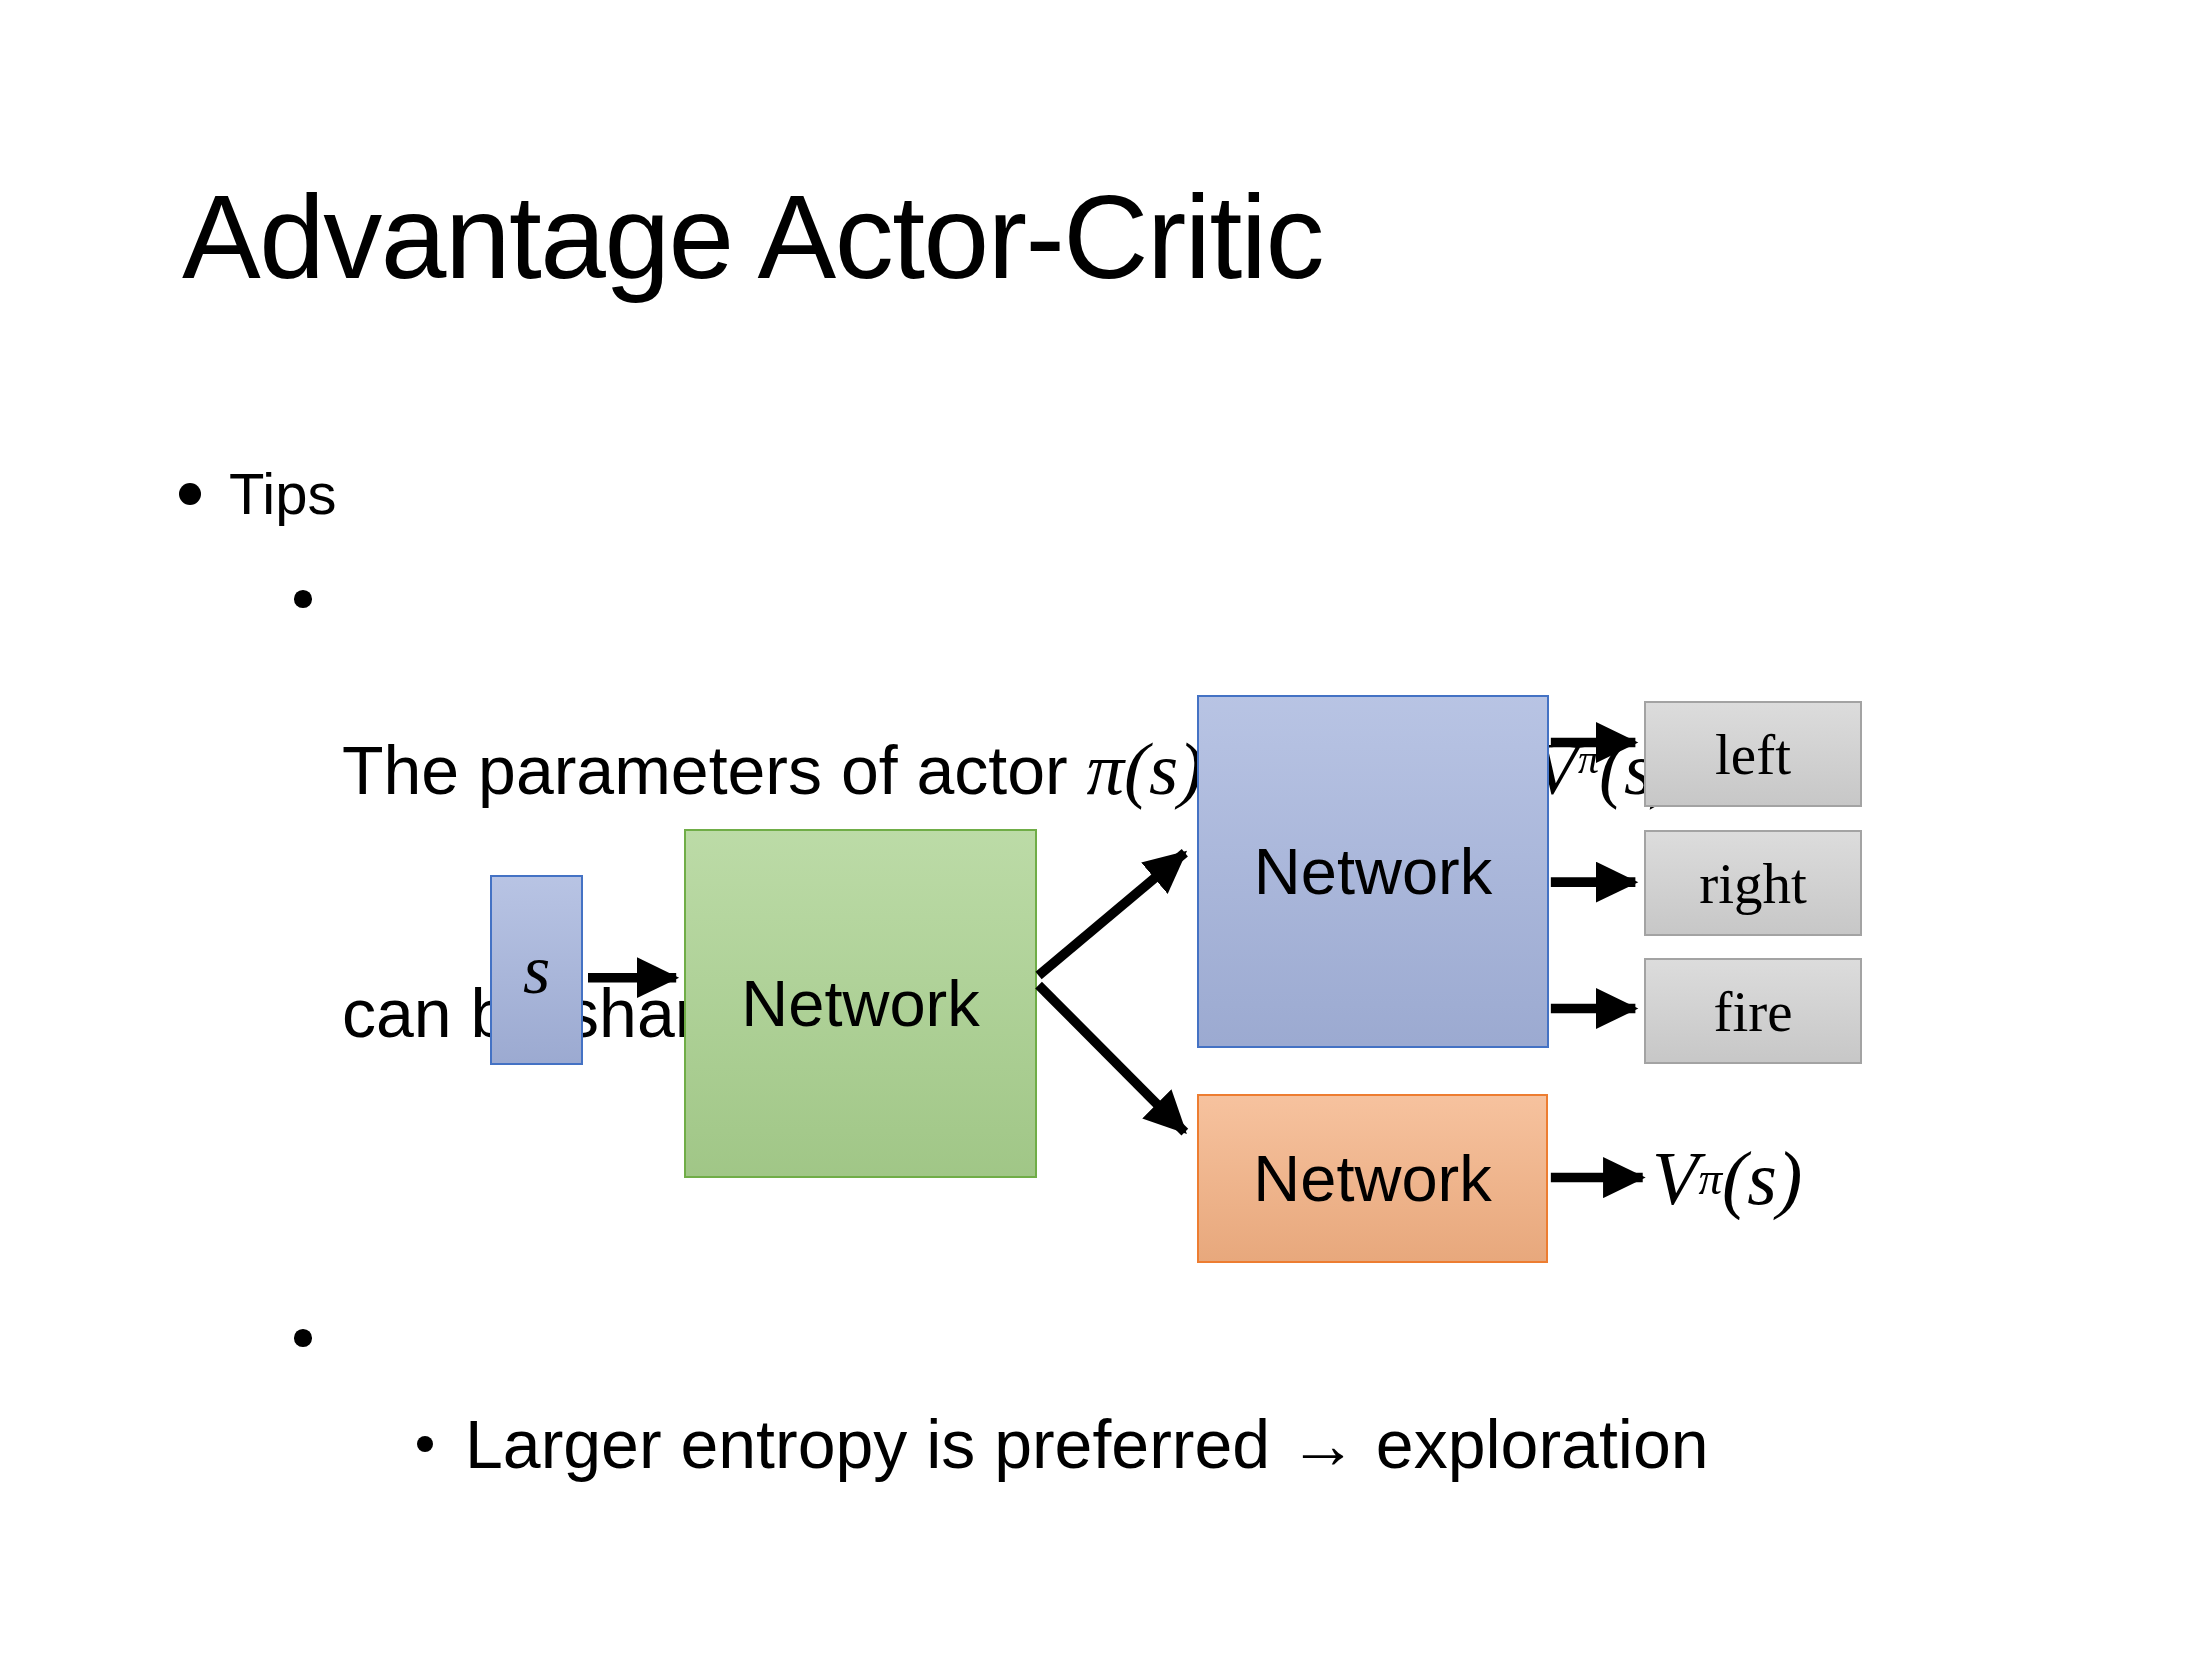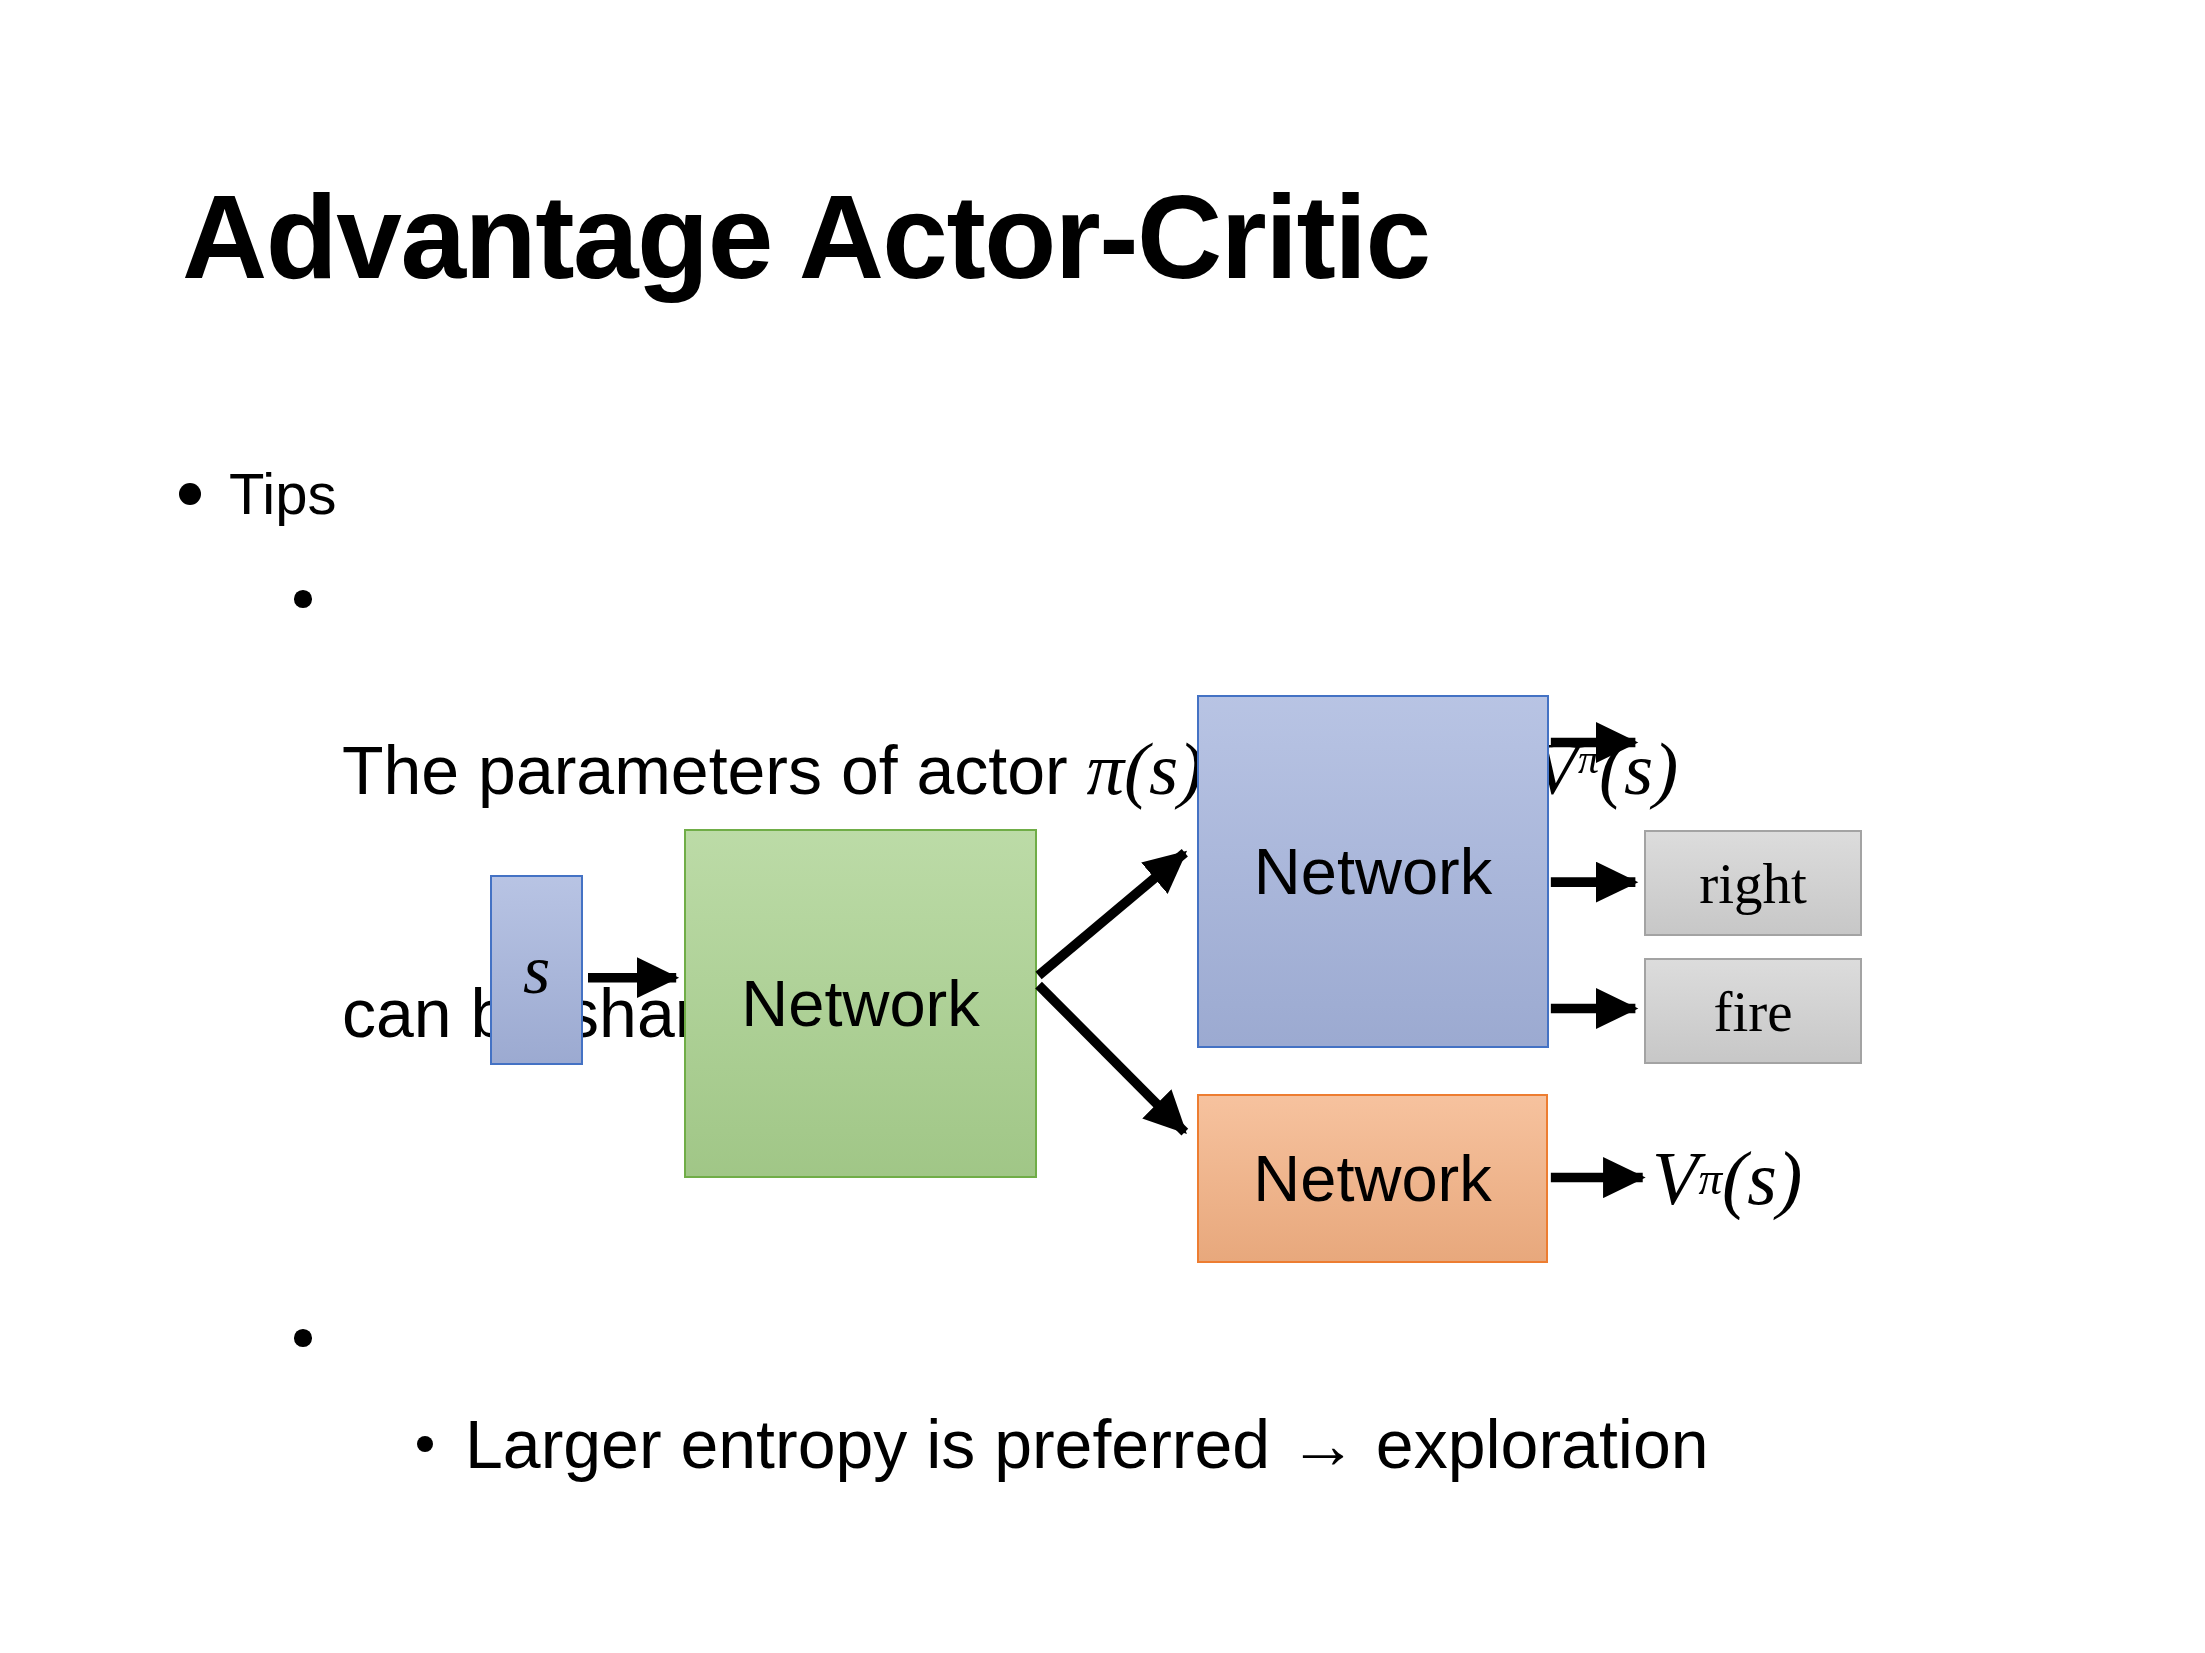--- a/index.html
+++ b/index.html
@@ -2,21 +2,21 @@
 <html style="font-size:11.8px"><head>
 <meta charset="utf-8">
 <style>
   html,body { margin:0; padding:0; background:#ffffff; }
   .slide {
     position:relative; width:2205px; height:1654px; background:#ffffff;
     font-family:"Liberation Sans", sans-serif; color:#000000; overflow:hidden;
   }
   .title {
     position:absolute; left:182px; top:173px; margin:0;
-    font-size:118px; font-weight:700; letter-spacing:-1.5px; line-height:1.1;
+    font-size:118px; font-weight:400; letter-spacing:-1.5px; line-height:1.1;
   }
   .dot { position:absolute; background:#000; border-radius:50%; }
   .dot.l1 { width:22px; height:22px; left:179px; top:483px; }
   .dot.l2a { width:17.6px; height:17.6px; left:294px; top:590px; }
   .dot.l2b { width:17.6px; height:17.6px; left:294px; top:1329px; }
   .dot.l3  { width:16px; height:16px; left:417px; top:1436px; }
   .txt { position:absolute; white-space:pre; }
   .tips { left:229px; top:457px; font-size:58px; line-height:74px; }
   .b2   { left:342px; top:556px; font-size:68px; line-height:81px; }
   .b3   { left:342px; top:1297px; font-size:68px; line-height:81px; }
@@ -85,20 +85,21 @@
     <div>can be shared</div>
   </div>
 
 
   <div class="txt b4">Larger entropy is preferred → exploration</div>
 
   <div class="box state-box">s</div>
   <div class="box shared-box">Network</div>
   <div class="box actor-box">Network</div>
   <div class="box critic-box">Network</div>
+  <div class="box action-box action-left">left</div>
   <div class="box action-box action-right">right</div>
   <div class="box action-box action-fire">fire</div>
 
   <div class="critic-output">
       <span>V</span>
       <span class="msup">π</span>
       <span>(s)</span>
     </div>
 
   <svg class="arrows" width="2205" height="1654" viewBox="0 0 3000 2250">

